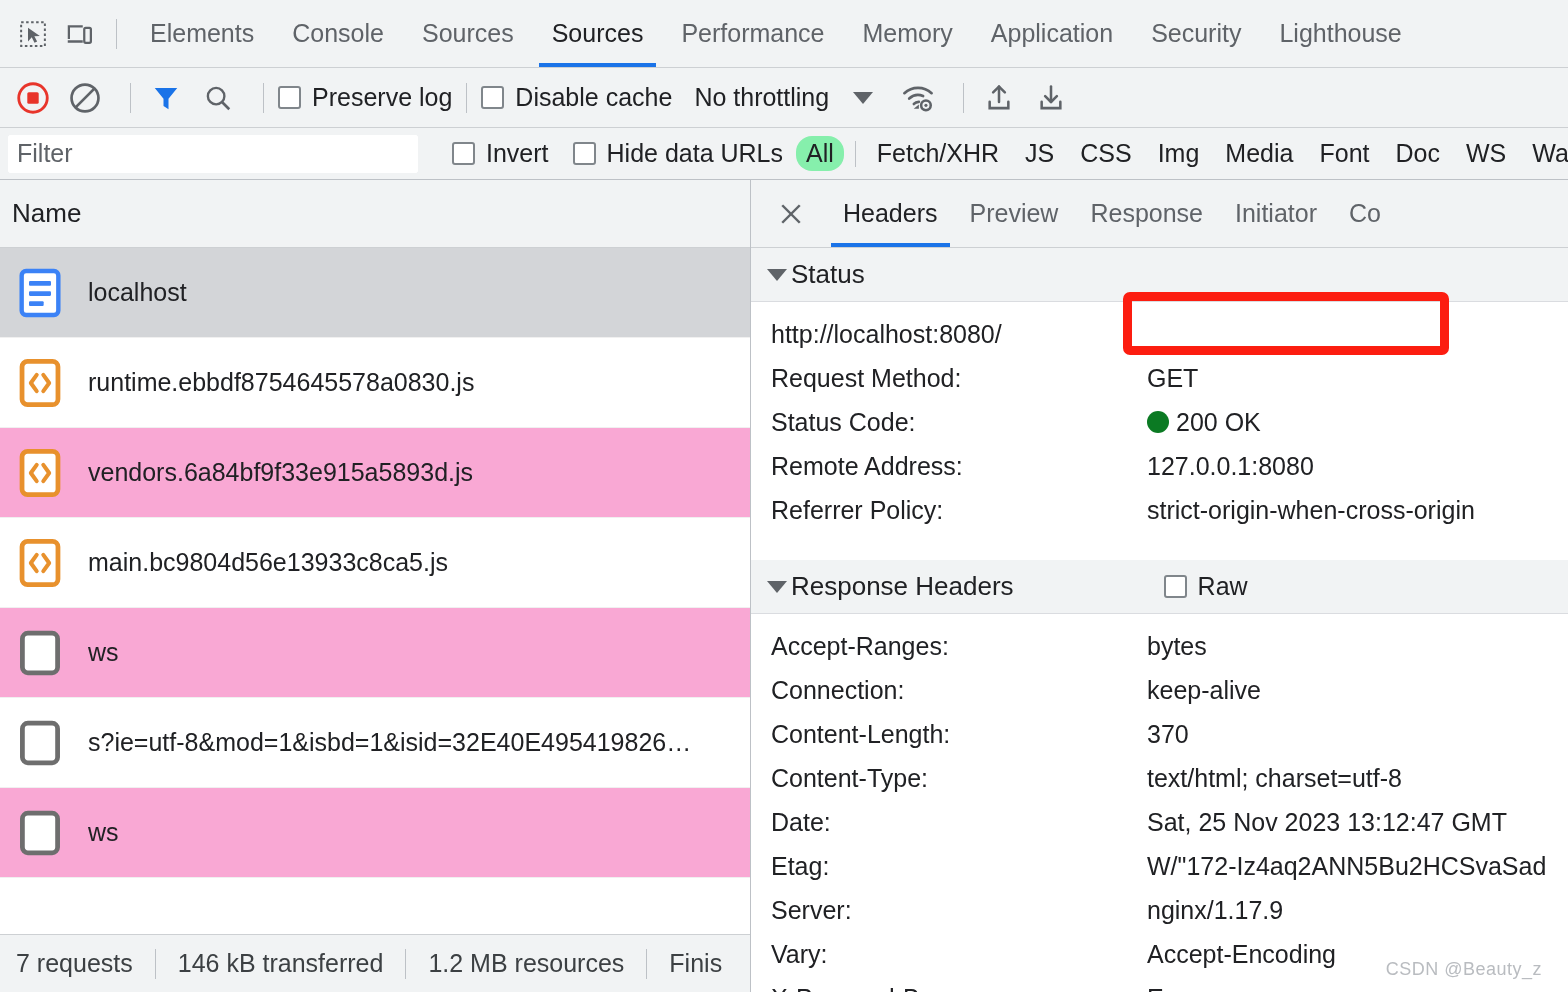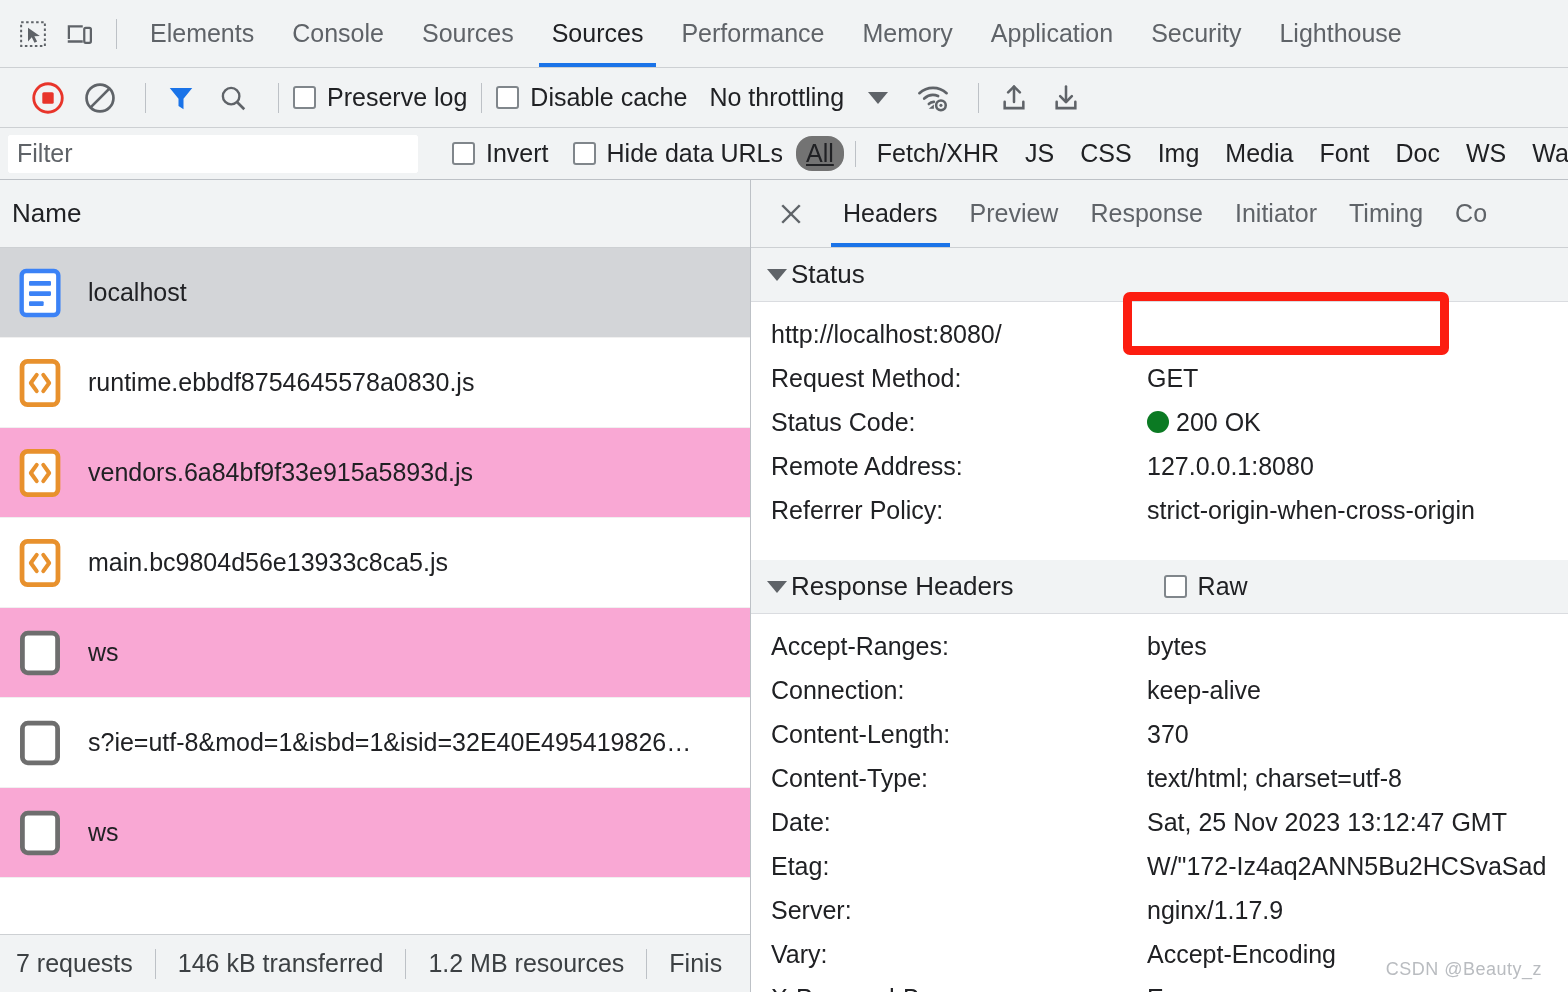--- a/index.html
+++ b/index.html
@@ -75,21 +75,21 @@
   }
 
   
   .ctrlbar {
     height: 60px;
     min-height: 60px;
     background: #f1f3f4;
     border-bottom: 1px solid #cdd0d3;
     display: flex;
     align-items: center;
-    padding-left: 27px;
+    padding-left: 12px;
     box-sizing: border-box;
     overflow: hidden;
   }
   .ctrl-icon {
     width: 42px;
     height: 42px;
     display: flex;
     align-items: center;
     justify-content: center;
     flex: 0 0 auto;
@@ -158,21 +158,21 @@
   .filter-input::placeholder { color: #5f6368; opacity: 1; }
   .ftype {
     font-size: 25px;
     color: #202124;
     padding: 3px 10px;
     border-radius: 16px;
     white-space: nowrap;
     flex: 0 0 auto;
     margin: 0 3px;
   }
-  .ftype.sel { background: #737373; text-decoration: underline; }
+  .ftype.sel { background: #86efac; }
   .ftype-sep {
     width: 1px; height: 26px; background: #bdc1c6;
     margin: 0 8px; flex: 0 0 auto;
   }
 
   
   .split {
     flex: 1 1 auto;
     display: flex;
     min-height: 0;
@@ -612,21 +612,20 @@
         <span class="close-x">
           <svg width="28" height="28" viewBox="0 0 24 24">
             <line x1="4.5" y1="4.5" x2="19.5" y2="19.5" stroke="#5f6368" stroke-width="2.1"></line>
             <line x1="19.5" y1="4.5" x2="4.5" y2="19.5" stroke="#5f6368" stroke-width="2.1"></line>
           </svg>
         </span>
         <div class="dtab active">Headers</div>
         <div class="dtab">Preview</div>
         <div class="dtab">Response</div>
         <div class="dtab">Initiator</div>
-        <div class="dtab">Timing</div>
         <div class="dtab">Co</div>
       </div>
 
       <div class="detail-body">
 
         <div class="sec-head">
           <span class="tri"></span>
           <span class="sec-title">Status</span>
         </div>
         <div class="gap"></div>

